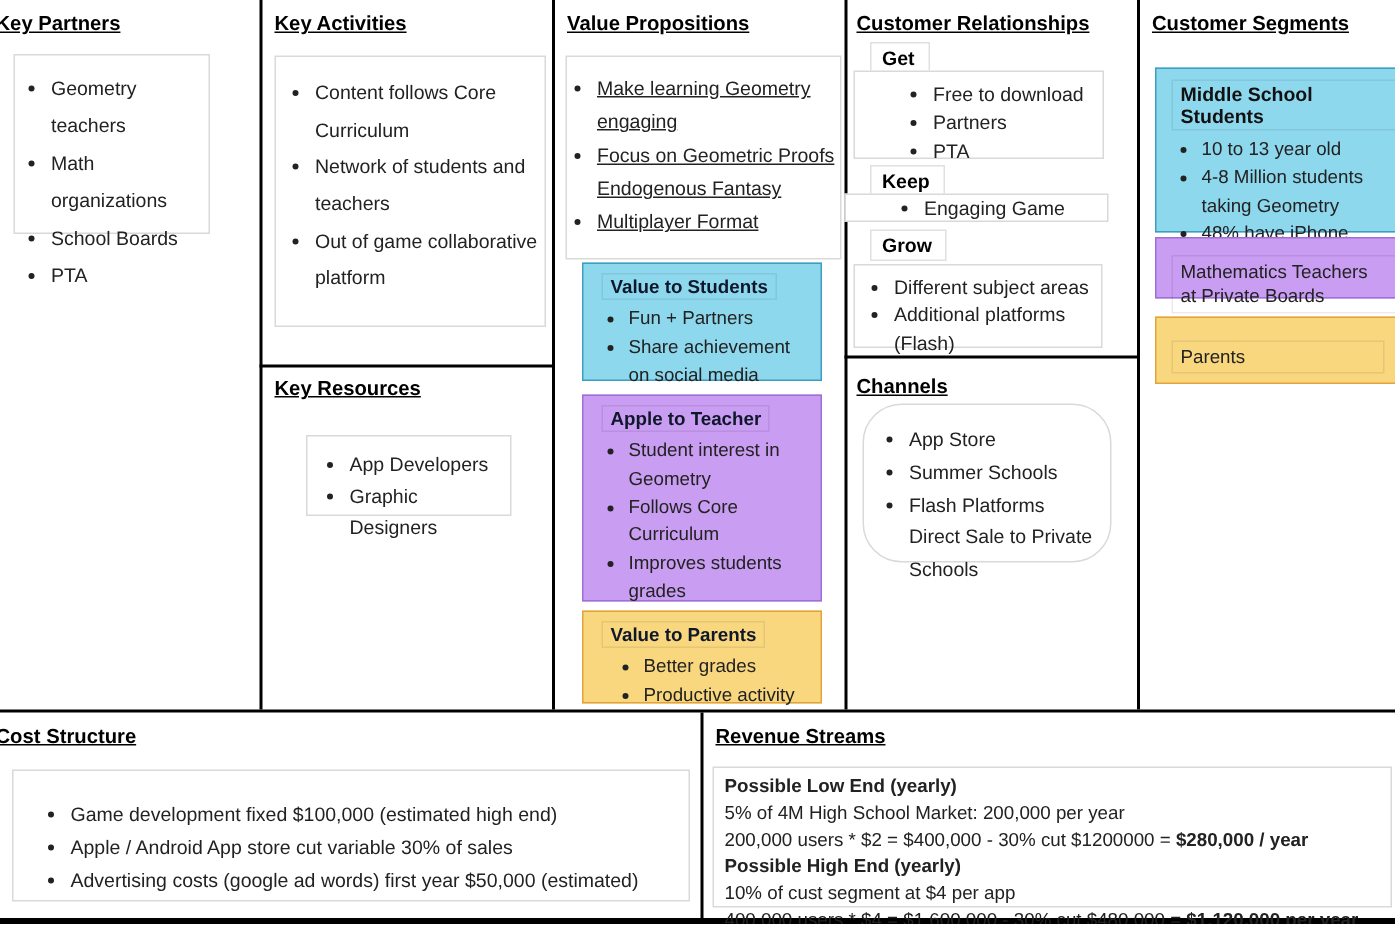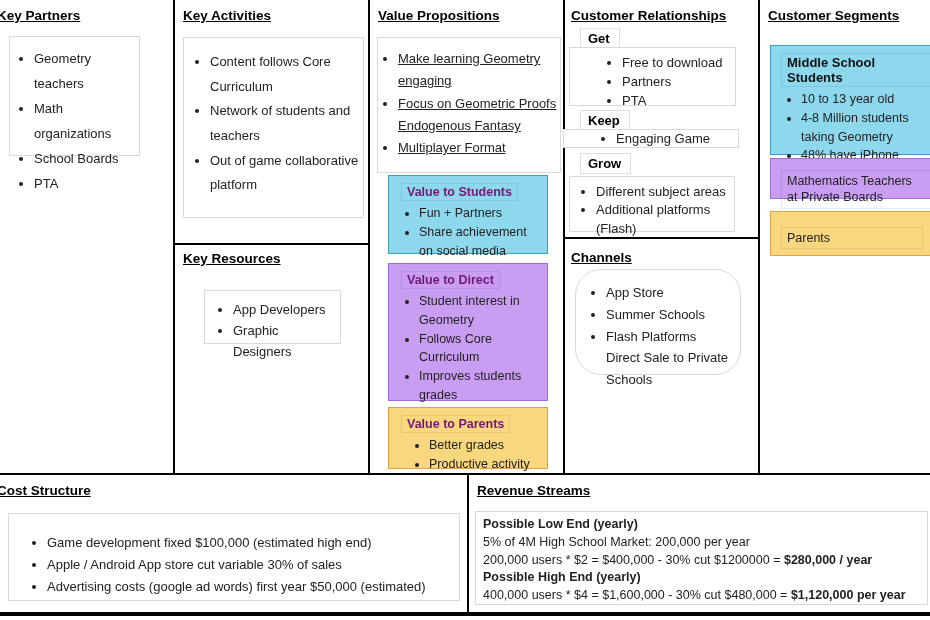--- a/index.html
+++ b/index.html
@@ -36,21 +36,21 @@
 
   
   .vp-box { left:9px; top:37px; width:184px; height:136px; padding:10px 2px 0 0;text-decoration:underline; }
   .vp-box ul { padding-left:20px; line-height:1.72; font-size:13px; }
 
   .valuebox {
     position:absolute; left:20px; width:160px; box-sizing:border-box;
     border:1px solid transparent; padding:6px 4px 4px 8px;
   }
   .valuebox .vb-title {
-    font-weight:bold; font-size:12.5px; color:#701a75; display:inline-block;
+    font-weight:bold; font-size:12.5px; color:#0f172a; display:inline-block;
     border:1px solid rgba(0,0,0,0.08); padding:1px 5px; margin:0 0 3px 4px;
   }
   .valuebox ul { padding-left:22px; line-height:1.5; font-size:12.5px; }
   .vb-students { top:175px; height:79px; }
   .vb-teacher  { top:263px; height:138px; }
   .vb-parents  { top:407px; height:62px; }
   .vb-parents ul { padding-left:32px; }
 
   
   .cr-label {
@@ -152,21 +152,21 @@
     </div>
 
     <div class="valuebox vb-students" style="background-color: rgb(142, 216, 238); border-color: rgb(61, 159, 192);">
       <div class="vb-title">Value to Students</div>
       <ul>
           <li>Fun + Partners</li>
           <li>Share achievement on social media</li>
         </ul>
     </div>
     <div class="valuebox vb-teacher" style="background-color: rgb(201, 157, 242); border-color: rgb(159, 111, 216);">
-      <div class="vb-title">Value to Direct</div>
+      <div class="vb-title">Apple to Teacher</div>
       <ul>
           <li>Student interest in Geometry</li>
           <li>Follows Core Curriculum</li>
           <li>Improves students grades</li>
         </ul>
     </div>
     <div class="valuebox vb-parents" style="background-color: rgb(249, 215, 126); border-color: rgb(226, 163, 60);">
       <div class="vb-title">Value to Parents</div>
       <ul>
           <li>Better grades</li>
@@ -246,17 +246,18 @@
         </ul>
     </div>
   </div>
 
   <div class="cell" style="left:467px; top:473px; width:463px; height:139px;">
     <h2 style="top:10px;">Revenue Streams</h2>
     <div class="whitebox rs-box">
         <div class="rev-line"><span class="b">Possible Low End (yearly)</span></div>
         <div class="rev-line"><span>5% of 4M High School Market:  200,000 per year</span></div>
         <div class="rev-line"><span>200,000 users * $2 = $400,000 - 30% cut $1200000 = </span><span class="b">$280,000 / year Possible High End (yearly)</span></div>
+        <div class="rev-line"><span>10% of cust segment at $4 per app</span></div>
         <div class="rev-line"><span>400,000 users * $4 = $1,600,000 - 30% cut $480,000 = </span><span class="b">$1,120,000 per year</span></div>
       </div>
   </div>
 
 </div>
 
 </body></html>

